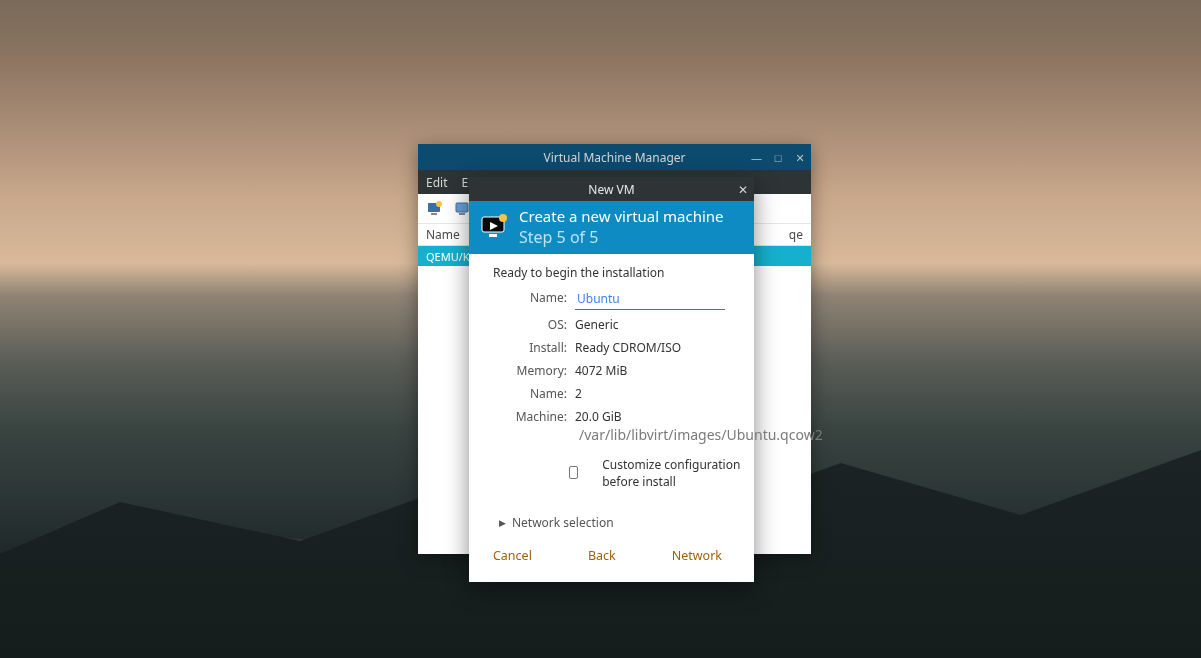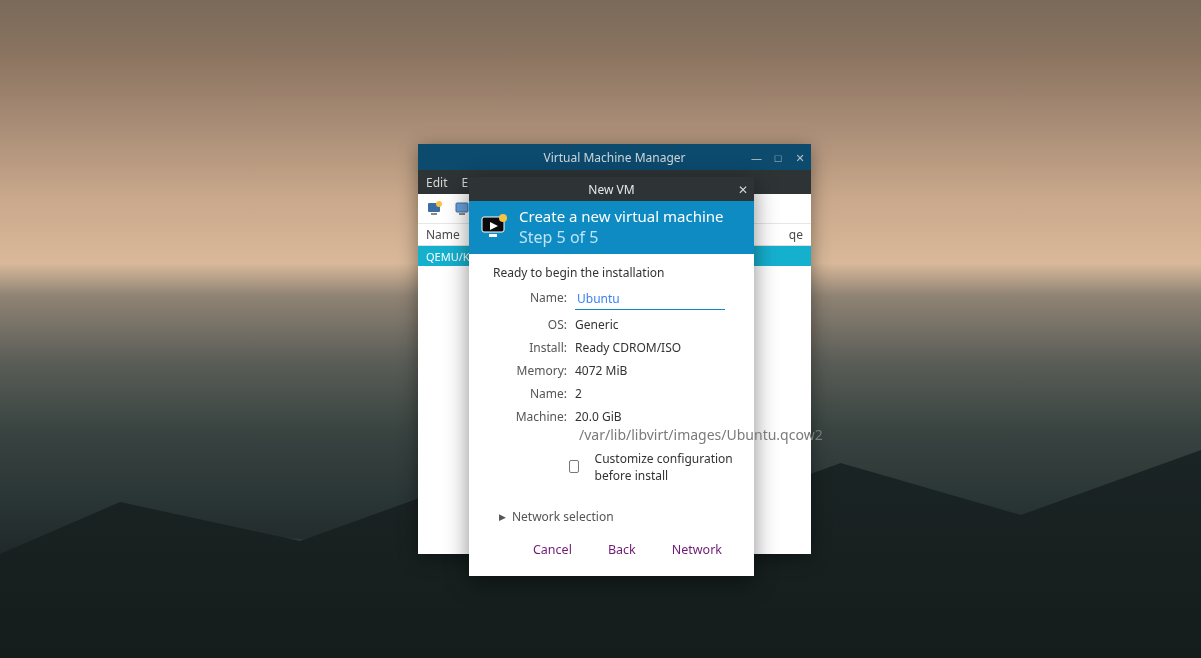--- a/index.html
+++ b/index.html
@@ -156,40 +156,40 @@
     border-bottom:1px solid #0d8bc2;
     font-size:12px;
     padding:1px 2px 2px 2px;
     width:150px;
     color:#3b82f6;
     outline:none;
     background:transparent;
   }
   .storage-path { color:#7a7a7a; font-size:14px; margin-left:4px; }
   .customize {
-    display:flex; align-items:center; gap:16px;
-    margin:6px 0 0 76px;
+    display:flex; align-items:center; gap:24px;
+    margin:12px 0 0 76px;
   }
   .chk {
     width:13px;height:13px;border:1px solid #777;border-radius:2px;background:#fff;
   }
   .netsel {
     display:flex; align-items:center; gap:6px;
     margin:24px 0 10px 6px;
     color:#555;
     font-size:12px;
   }
   .tri { font-size:9px; color:#555; }
   .dlg-actions {
     display:flex;
     justify-content:flex-end;
-    gap:36px;
+    gap:56px;
     padding:6px 20px 14px 12px;
     font-size:12.5px;
-    color:#701a75;
+    color:#a16207;
   }
   .dlg-actions span { cursor:default; }
 </style>
 </head>
 <body>
 
 <div class="mountain-back"></div>
 <div class="mountain-front"></div>
 
 <div class="vmm-window">

